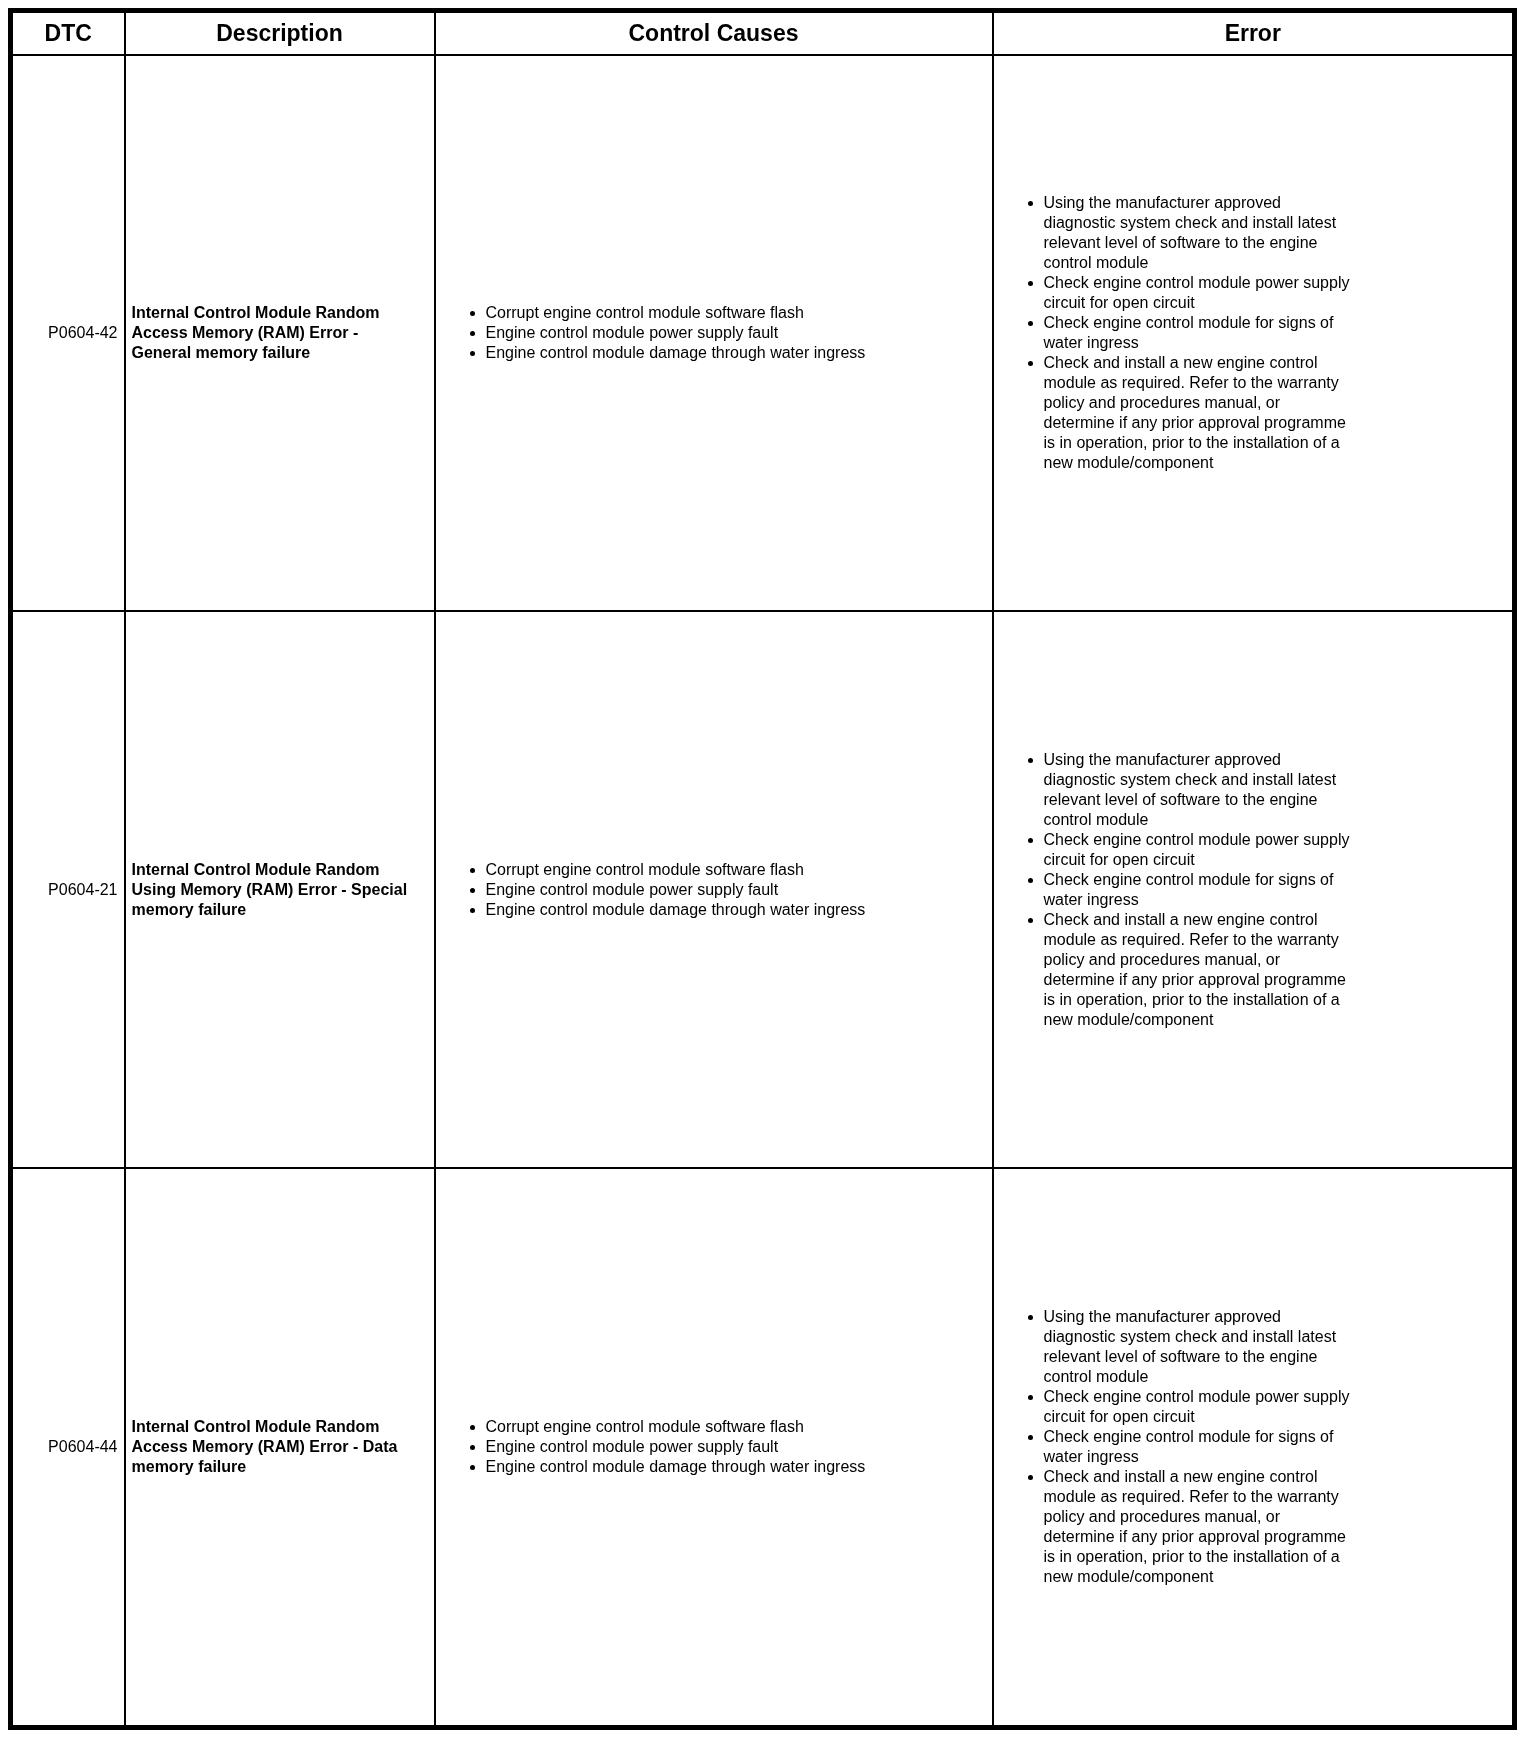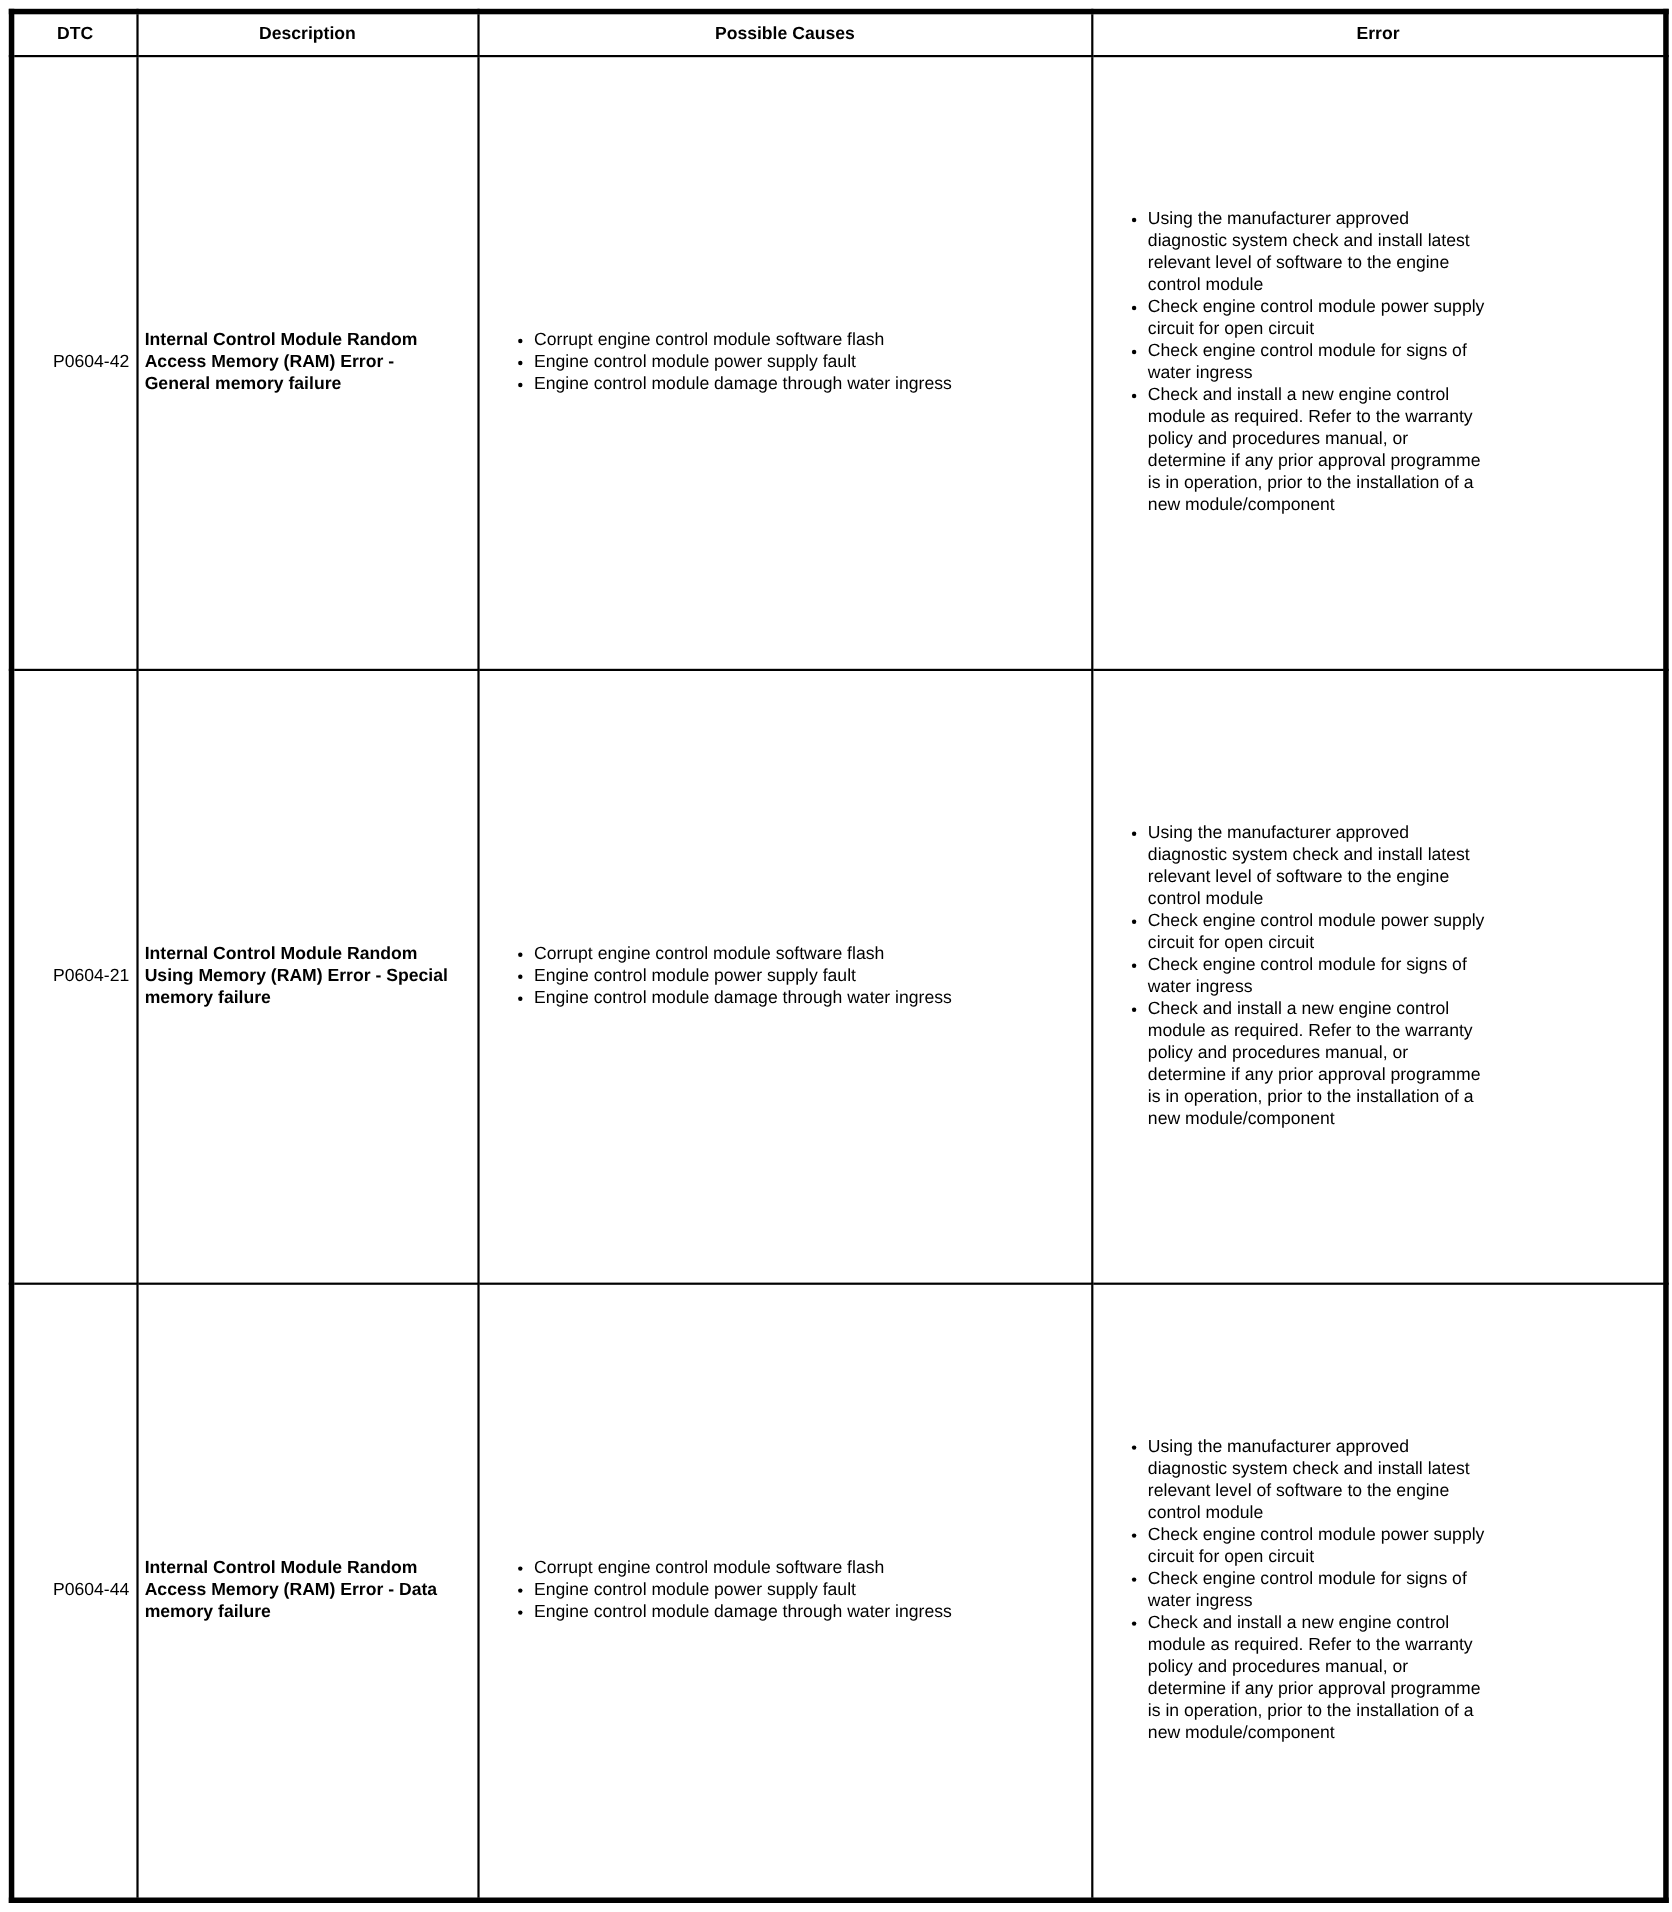--- a/index.html
+++ b/index.html
@@ -24,21 +24,21 @@
     border: 5px solid #000000;
   }
   th, td {
     border: 2px solid #000000;
     vertical-align: middle;
     font-size: 16px;
     line-height: 1.25;
     padding: 4px 6px;
   }
   th {
-    font-size: 16px;
+    font-size: 23px;
     font-weight: bold;
     text-align: center;
     height: 40px;
     padding: 6px 4px;
   }
   td.dtc-cell {
     text-align: right;
     padding-left: 7px;
     white-space: nowrap;
   }
@@ -67,21 +67,21 @@
     <colgroup>
       <col style="width:114px">
       <col style="width:310px">
       <col style="width:558px">
       <col style="width:522px">
     </colgroup>
     <thead>
       <tr>
         <th>DTC</th>
         <th>Description</th>
-        <th>Possible Causes</th>
+        <th>Control Causes</th>
         <th>Error</th>
       </tr>
     </thead>
     <tbody>
 
       <tr>
         <td class="dtc-cell">P0604-42</td>
         <td class="desc-cell">
           <span class="desc-text">Internal Control Module Random Access Memory (RAM) Error - General memory failure</span>
         </td>

